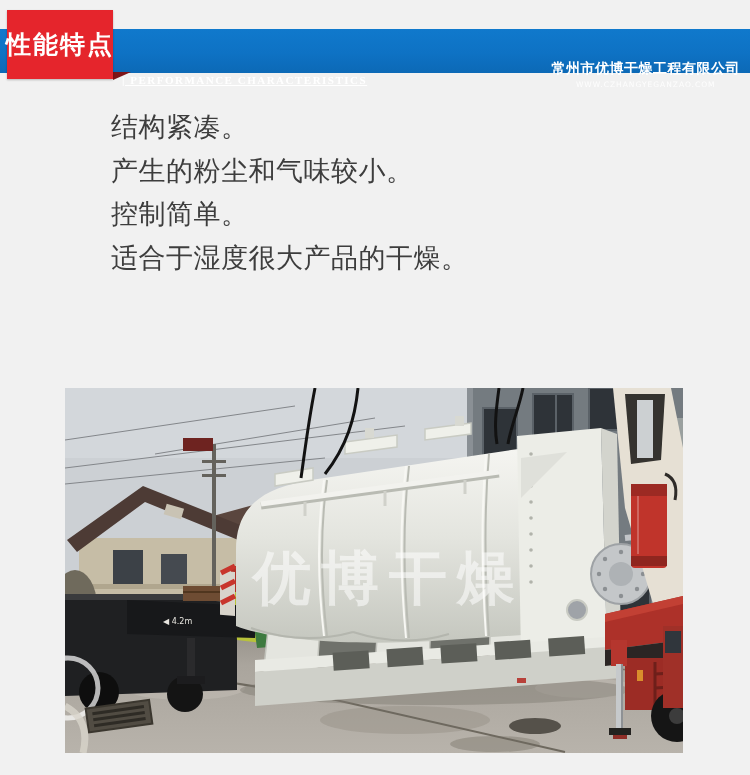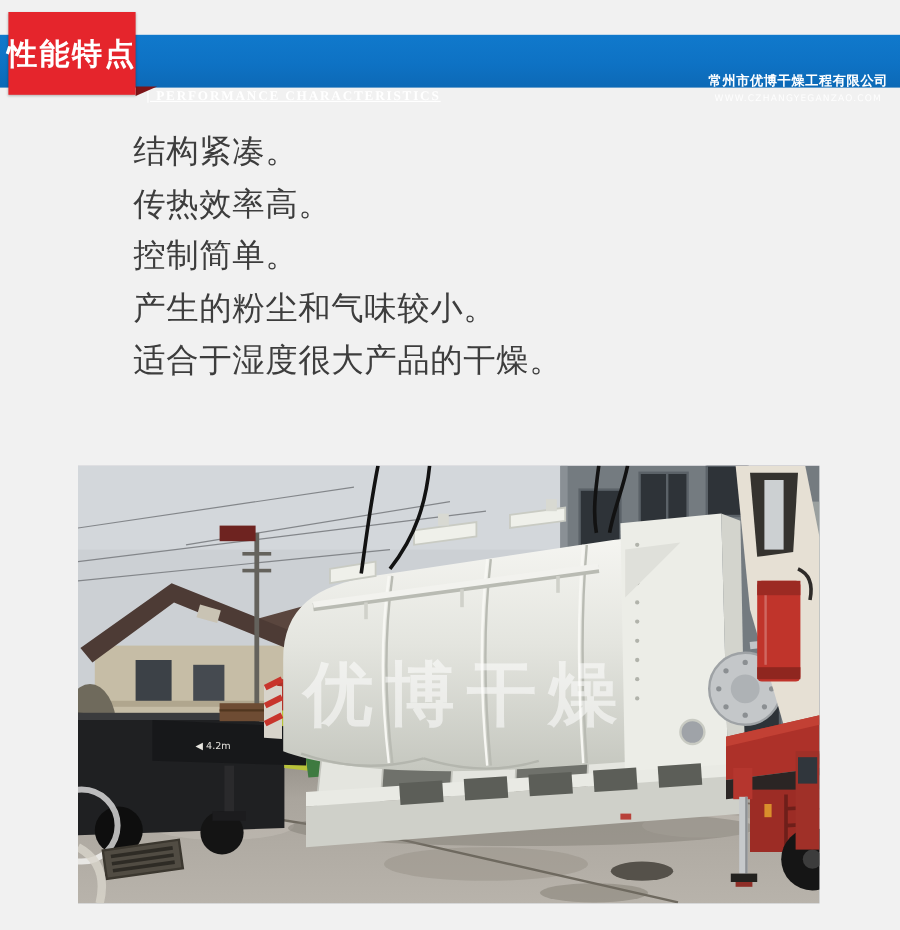--- a/index.html
+++ b/index.html
@@ -28,21 +28,21 @@
   }
   .banner-sub {
     position:absolute; left:122px; top:29px; height:44px; line-height:44px;
     color:#ffffff; font-family:"Liberation Serif", serif; font-weight:bold;
     font-size:11px; letter-spacing:1.5px; white-space:nowrap;text-decoration:underline;
   }
   .banner-right {
     position:absolute; right:10px; top:31px; text-align:center; color:#fff;
   }
   .company-name {
-    font-size:11px; font-weight:bold; letter-spacing:0.5px; white-space:nowrap;
+    font-size:14px; font-weight:bold; letter-spacing:0.5px; white-space:nowrap;
   }
   .company-site {
     margin-top:2px; font-size:7.5px; letter-spacing:1px; opacity:.92; white-space:nowrap;
   }
   
   .features {
     position:absolute; left:75px; top:105px; list-style:none;margin-left:36px;
   }
   .features li {
     font-size:27px; line-height:43.5px; color:#3d3d3d; letter-spacing:0.5px;
@@ -65,23 +65,22 @@
     <div class="company-site">WWW.CZHANGYEGANZAO.COM</div>
   </div>
 </div>
 <div class="badge">
   <span class="badge-label">性能特点</span>
 </div>
 <div class="badge-fold"></div>
 
 <ul class="features">
   <li>结构紧凑。</li>
-  <li>传热效率高。</li>
+  <li>产生的粉尘和气味较小。</li>
   <li>控制简单。</li>
-  <li>产生的粉尘和气味较小。</li>
   <li>适合于湿度很大产品的干燥。</li>
 </ul>
 
 <div class="photo">
 <svg viewBox="0 0 618 365" width="618" height="365" xmlns="http://www.w3.org/2000/svg">
   <defs>
     <linearGradient id="cyl" x1="0" y1="0" x2="0" y2="1">
       <stop offset="0" stop-color="#f5f5f1"></stop>
       <stop offset="0.45" stop-color="#e4e5df"></stop>
       <stop offset="1" stop-color="#c5c7bf"></stop>

